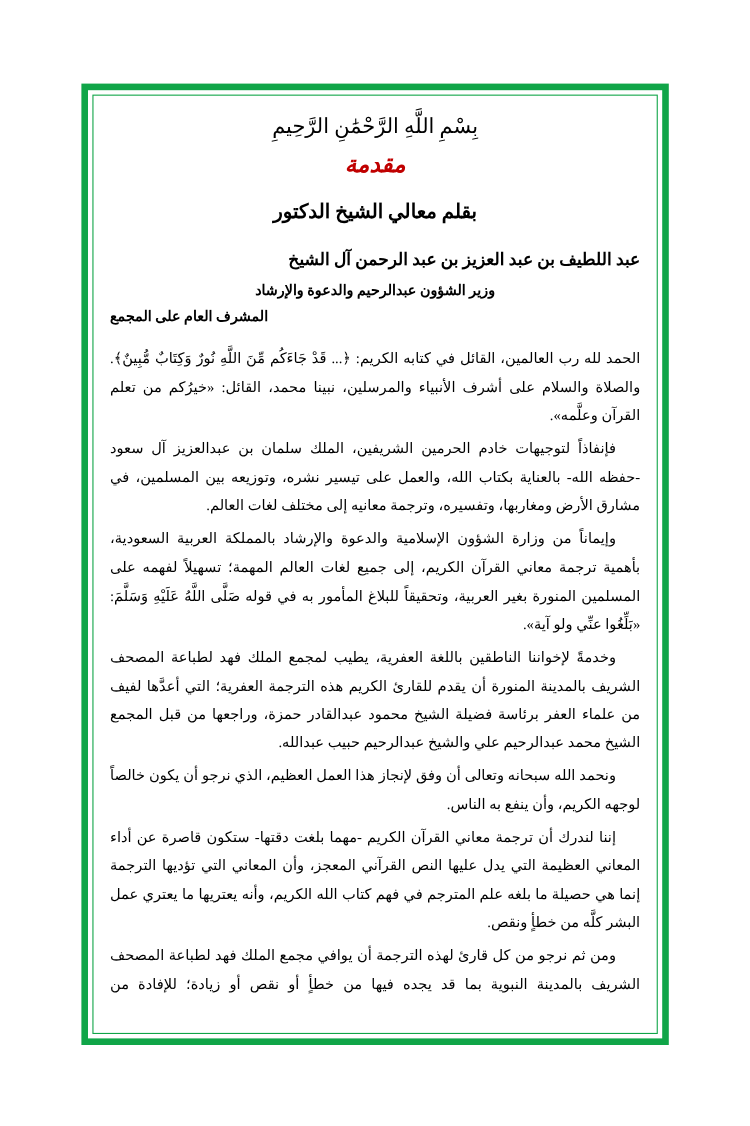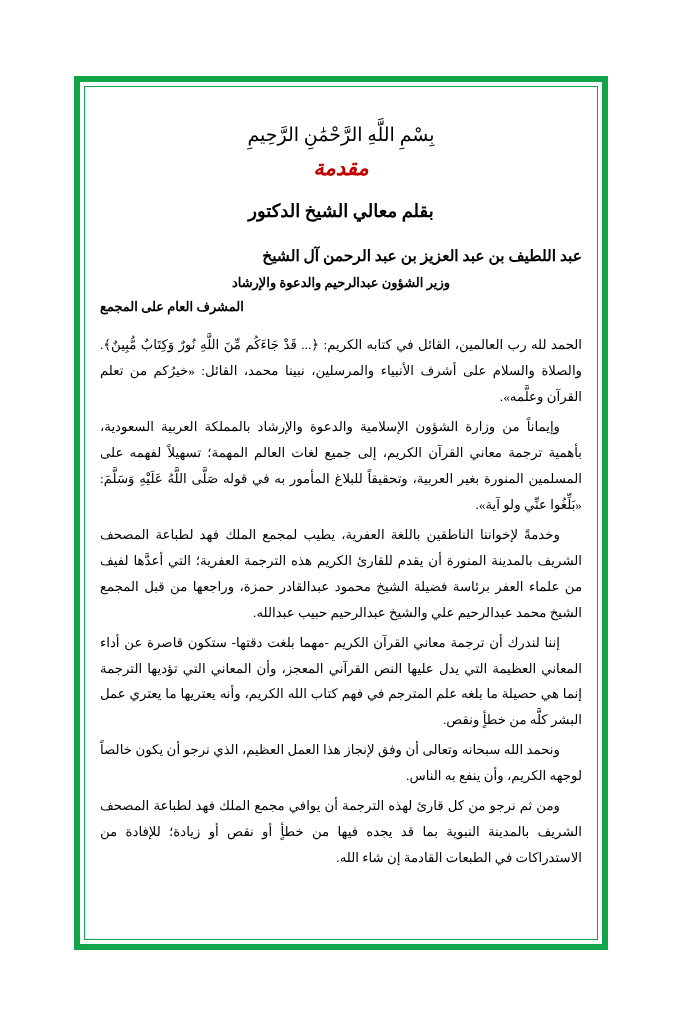--- a/index.html
+++ b/index.html
@@ -38,21 +38,21 @@
     top: 86px;
     width: 514px;
     height: 854px;
     border: 1px solid #10a548;
     box-sizing: border-box;
   }
 
   .content {
     position: absolute;
     left: 100px;
-    top: 105px;
+    top: 85px;
     width: 482px;
     height: 826px;
     box-sizing: border-box;
     overflow: hidden;
   }
 
   .basmala {
     text-align: center;
     font-size: 19px;
     letter-spacing: 0.5px;
@@ -123,20 +123,21 @@
     <div class="basmala">بِسْمِ اللَّهِ الرَّحْمَٰنِ الرَّحِيمِ</div>
 
     <div class="title">مقدمة</div>
 
     <div class="byline">بقلم معالي الشيخ الدكتور</div>
     <div class="byline-name">عبد اللطيف بن عبد العزيز بن عبد الرحمن آل الشيخ</div>
     <div class="byline-role">وزير الشؤون عبدالرحيم والدعوة والإرشاد</div>
     <div class="byline-role2">المشرف العام على المجمع</div>
 
     <p class="body noindent">الحمد لله رب العالمين، القائل في كتابه الكريم: ﴿... قَدْ جَاءَكُم مِّنَ اللَّهِ نُورٌ وَكِتَابٌ مُّبِينٌ﴾. والصلاة والسلام على أشرف الأنبياء والمرسلين، نبينا محمد، القائل: «خيرُكم من تعلم القرآن وعلَّمه».</p>
+    <p class="body">فإنفاذاً لتوجيهات خادم الحرمين الشريفين، الملك سلمان بن عبدالعزيز آل سعود -حفظه الله- بالعناية بكتاب الله، والعمل على تيسير نشره، وتوزيعه بين المسلمين، في مشارق الأرض ومغاربها، وتفسيره، وترجمة معانيه إلى مختلف لغات العالم.</p>
     <p class="body">وإيماناً من وزارة الشؤون الإسلامية والدعوة والإرشاد بالمملكة العربية السعودية، بأهمية ترجمة معاني القرآن الكريم، إلى جميع لغات العالم المهمة؛ تسهيلاً لفهمه على المسلمين المنورة بغير العربية، وتحقيقاً للبلاغ المأمور به في قوله صَلَّى اللَّهُ عَلَيْهِ وَسَلَّمَ: «بَلِّغُوا عنِّي ولو آية».</p>
     <p class="body">وخدمةً لإخواننا الناطقين باللغة العفرية، يطيب لمجمع الملك فهد لطباعة المصحف الشريف بالمدينة المنورة أن يقدم للقارئ الكريم هذه الترجمة العفرية؛ التي أعدَّها لفيف من علماء العفر برئاسة فضيلة الشيخ محمود عبدالقادر حمزة، وراجعها من قبل المجمع الشيخ محمد عبدالرحيم علي والشيخ عبدالرحيم حبيب عبدالله.</p>
+    <p class="body">ونحمد الله سبحانه وتعالى أن وفق لإنجاز هذا العمل العظيم، الذي نرجو أن يكون خالصاً لوجهه الكريم، وأن ينفع به الناس.</p>
     <p class="body">إننا لندرك أن ترجمة معاني القرآن الكريم -مهما بلغت دقتها- ستكون قاصرة عن أداء المعاني العظيمة التي يدل عليها النص القرآني المعجز، وأن المعاني التي تؤديها الترجمة إنما هي حصيلة ما بلغه علم المترجم في فهم كتاب الله الكريم، وأنه يعتريها ما يعتري عمل البشر كلَّه من خطأٍ ونقص.</p>
-    <p class="body">ونحمد الله سبحانه وتعالى أن وفق لإنجاز هذا العمل العظيم، الذي نرجو أن يكون خالصاً لوجهه الكريم، وأن ينفع به الناس.</p>
     <p class="body">ومن ثم نرجو من كل قارئ لهذه الترجمة أن يوافي مجمع الملك فهد لطباعة المصحف الشريف بالمدينة النبوية بما قد يجده فيها من خطأٍ أو نقص أو زيادة؛ للإفادة من الاستدراكات في الطبعات القادمة إن شاء الله.</p>
 
   </div>
 </div>
 
 </body></html>

